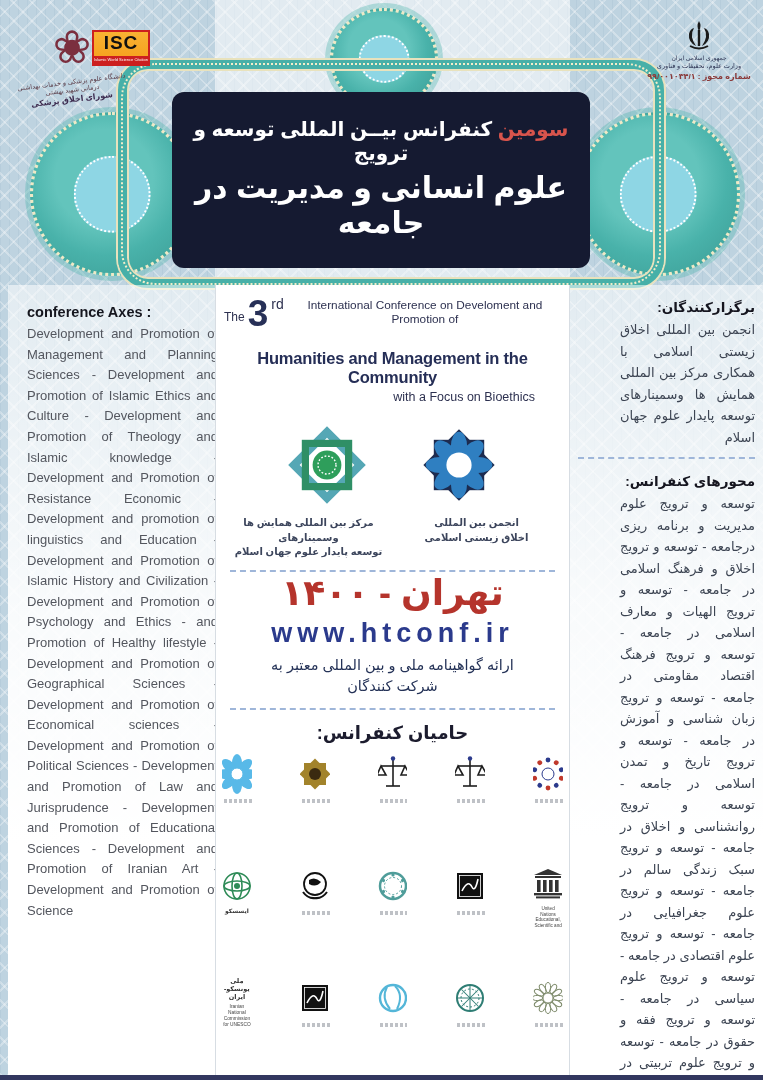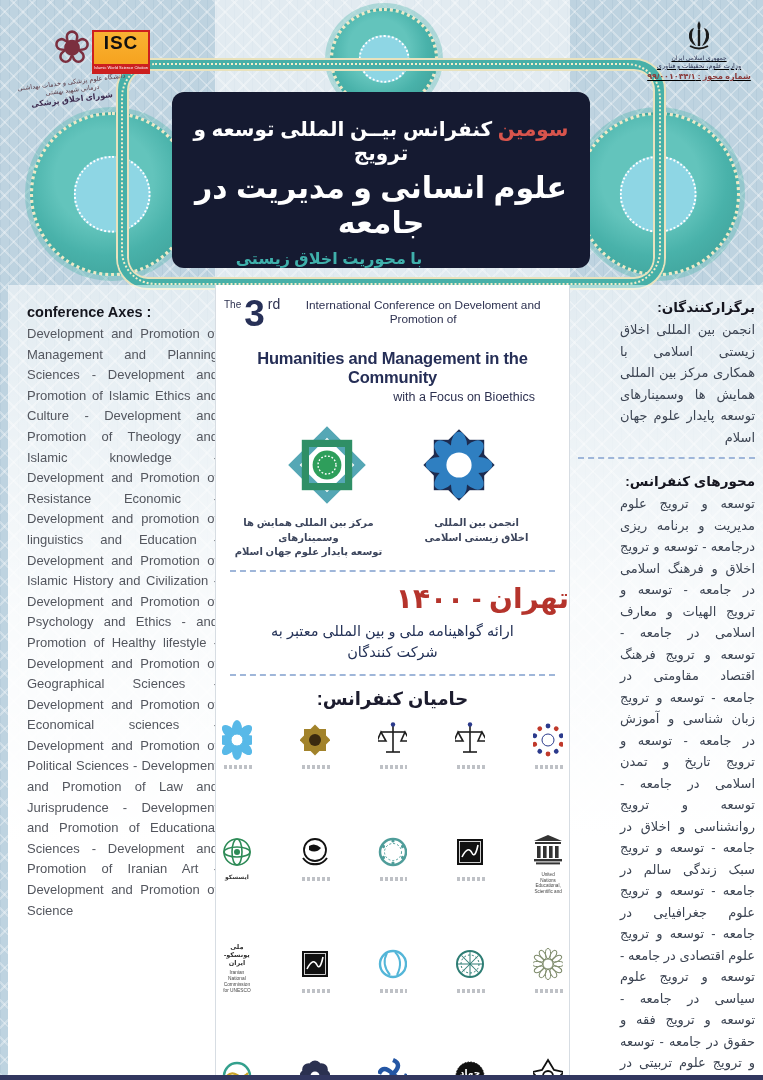--- a/index.html
+++ b/index.html
@@ -29,51 +29,51 @@
     background:#151a31;text-align:center;color:#fff;z-index:5;}
   .t-line1{margin-top:25px;font-size:20px;font-weight:bold;}
   .t-line1 .hl{font-weight:bold;}
   .t-line2{margin-top:5px;font-size:30px;font-weight:bold;letter-spacing:-.5px;}
   .t-line3{margin-top:9px;font-size:16px;font-weight:bold;width:fit-content;margin-left:auto;margin-right:auto;transform:translateX(-52px);}
   
   .seal-wrap{position:absolute;left:12px;top:18px;width:120px;text-align:center;z-index:6;}
   .seal-glyph{font-size:46px;line-height:58px;color:#7b2f3f;}
   .seal-cap1{font-size:6.5px;color:#5a3b46;transform:rotate(-7deg);margin-top:2px;}
   .seal-cap2{font-size:8px;font-weight:bold;color:#3d2b4f;transform:rotate(-7deg);margin-top:1px;}
-  .isc{position:absolute;left:92px;top:30px;width:58px;height:44px;z-index:7;
+  .isc{position:absolute;left:92px;top:30px;width:58px;height:36px;z-index:7;
     background:linear-gradient(#f9b233,#f59f1a);border:2px solid #cc1f1f;box-sizing:border-box;text-align:center;}
   .isc .isc-txt{font-size:19px;font-weight:bold;color:#111;line-height:22px;letter-spacing:1px;}
   .isc .isc-strip{position:absolute;left:0;right:0;bottom:0;height:8px;background:#cc1f1f;color:#fff;font-size:4px;line-height:8px;overflow:hidden;white-space:nowrap;}
-  .ministry{position:absolute;left:640px;top:18px;width:118px;text-align:center;z-index:6;text-decoration:underline;}
+  .ministry{position:absolute;left:640px;top:18px;width:118px;text-align:center;z-index:6;}
   .ministry svg{display:block;margin:0 auto;}
   .min-l1{font-size:6px;color:#2c3352;margin-top:2px;}
   .min-l2{font-size:6.5px;color:#2c3352;margin-top:1px;}
   .min-lic{font-size:8px;color:#8b3a3a;margin-top:2px;font-weight:bold;}
   
   .side-col{position:absolute;top:285px;height:790px;
     background:linear-gradient(180deg, rgba(255,255,255,.55), rgba(255,255,255,.9) 40%, #fff 70%);}
   .col-left{left:8px;width:215px;padding:5px;}
   .col-right{left:570px;width:193px;}
   .card{position:absolute;left:215px;top:285px;width:355px;height:790px;background:#fff;
     border-left:1px solid #d7dde3;border-right:1px solid #d7dde3;box-sizing:border-box;}
   
   .entitle{margin-top:13px;color:#2d3150;text-align:center;padding:0 8px;}
   .en-l1{display:flex;align-items:flex-end;justify-content:center;gap:3px;}
-  .en-the{font-size:10px;margin-bottom:19px;}
+  .en-the{font-size:12px;margin-bottom:5px;}
   .en-3{font-size:37px;font-weight:bold;line-height:.78;color:#273057;}
   .en-rd{font-size:14px;align-self:flex-start;margin-top:-2px;}
   .en-rest{font-size:11.8px;margin-bottom:3px;margin-left:2px;}
   .en-l2{font-size:16.5px;font-weight:bold;color:#252e56;margin-top:20px;letter-spacing:-.2px;}
   .en-l3{font-size:12.5px;text-align:right;padding-right:26px;margin-top:3px;}
   
   .org-logos{display:flex;justify-content:center;gap:42px;margin-top:16px;align-items:center;}
   .org-caps{display:flex;justify-content:center;gap:18px;margin-top:6px;}
   .org-cap{width:150px;text-align:center;font-size:10px;font-weight:bold;color:#3c455c;line-height:1.45;}
   .dash{border-top:2px dashed #9fb6d9;margin:10px 14px 0 14px;}
-  .city{font-size:28px;font-weight:bold;color:#b5342c;text-align:right;margin-top:10px;}
+  .city{font-size:36px;font-weight:bold;color:#b5342c;text-align:center;}
   .site{font-size:27px;font-weight:bold;color:#2b3a8c;text-align:center;letter-spacing:5px;margin-top:4px;}
   .cert{font-size:14.5px;font-weight:normal;color:#243257;text-align:center;line-height:1.5;margin-top:6px;}
   .sponsors-h{font-size:18px;font-weight:bold;color:#1c1c2e;text-align:center;margin-top:12px;}
   .grid{display:grid;grid-template-columns:repeat(5,1fr);row-gap:4px;column-gap:2px;padding:8px 6px 0 6px;gap:48px;}
   .sp{display:flex;flex-direction:column;align-items:center;justify-content:flex-start;height:64px;overflow:hidden;}
   .sp .ic{height:44px;display:flex;align-items:center;justify-content:center;}
   .squig{width:36px;height:4px;margin-top:3px;opacity:.55;
     background:repeating-linear-gradient(90deg,#8a8f98 0 3px,transparent 3px 5px);}
   .cap-t{font-size:4.6px;color:#444;text-align:center;line-height:1.25;margin-top:2px;}
   .cap-fa{font-size:6px;color:#333;font-weight:bold;text-align:center;line-height:1.3;}
@@ -139,21 +139,20 @@
     <div class="min-l2 rtl">وزارت علوم، تحقیقات و فناوری</div>
     <div class="min-lic rtl">شماره مجوز : ۹۹/۰۰۱۰۳۴/۱</div>
   </div>
 
   <div class="title-box rtl">
     <div class="t-line1">
       <span class="hl" style="color:#d8544c">سومین</span>
       <span>کنفرانس بیــن المللی توسعه و ترویج</span>
     </div>
     <div class="t-line2">علوم انسانی و مدیریت در جامعه</div>
-    <div class="t-line3" style="color:#3fb0ab">با محوریت اخلاق زیستی</div>
   </div>
 
   <div class="side-col col-left">
     <div class="lc">
       <div class="lc-h">conference Axes :</div>
       <div class="lc-b">Development and Promotion of Management and Planning Sciences - Development and Promotion of Islamic Ethics and Culture - Development and Promotion of Theology and Islamic knowledge - Development and Promotion of Resistance Economic - Development and promotion of linguistics and Education - Development and Promotion of Islamic History and Civilization - Development and Promotion of Psychology and Ethics - and Promotion of Healthy lifestyle - Development and Promotion of Geographical Sciences - Development and Promotion of Economical sciences - Development and Promotion of Political Sciences - Development and Promotion of Law and Jurisprudence - Development and Promotion of Educational Sciences - Development and Promotion of Iranian Art - Development and Promotion of Science</div>
     </div>
   </div>
 
   <div class="side-col col-right rtl">
@@ -211,20 +210,21 @@
           <div>اخلاق زیستی اسلامی</div>
       </div>
       <div class="org-cap">
         <div>مرکز بین المللی همایش ها وسمینارهای</div>
           <div>توسعه پایدار علوم جهان اسلام</div>
       </div>
     </div>
 
     <div class="dash"></div>
     <div class="city rtl">تهران - ۱۴۰۰</div>
+    <div class="site">www.htconf.ir</div>
     <div class="cert rtl">
       <div>ارائه گواهینامه ملی و بین المللی معتبر به</div>
         <div>شرکت کنندگان</div>
     </div>
     <div class="dash"></div>
     <div class="sponsors-h rtl">حامیان کنفرانس:</div>
     <div class="grid" id="sponsor-grid">
         <div class="sp">
           <div class="ic">
             <svg width="40" height="40" viewBox="0 0 40 40">

